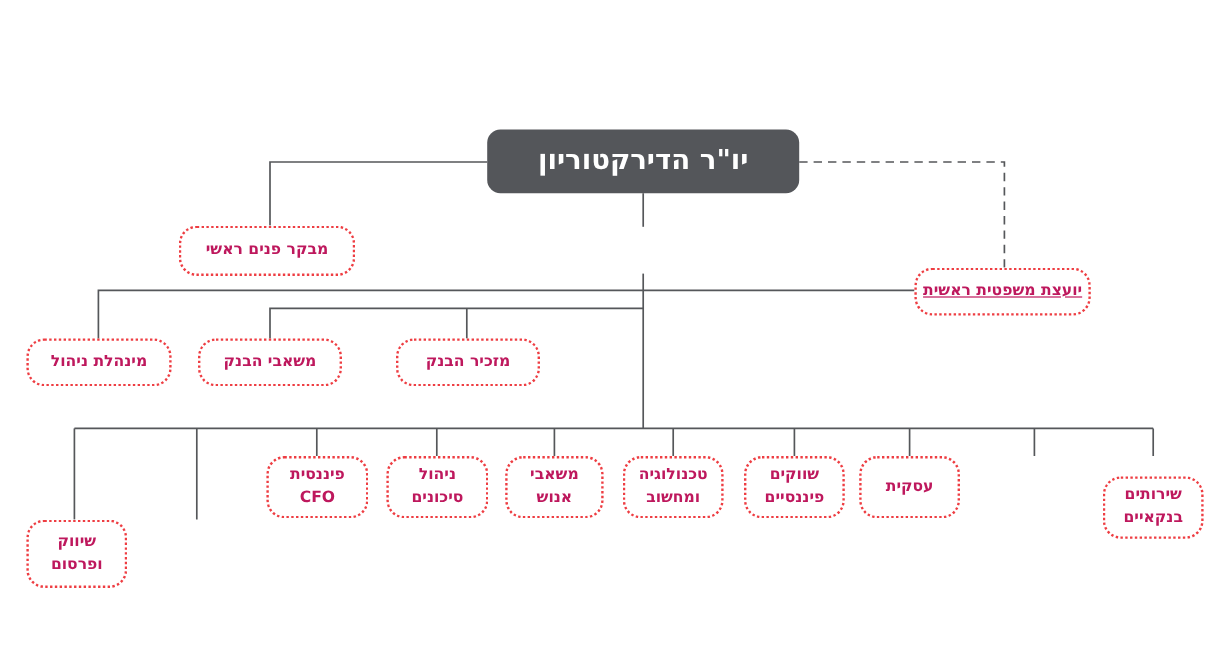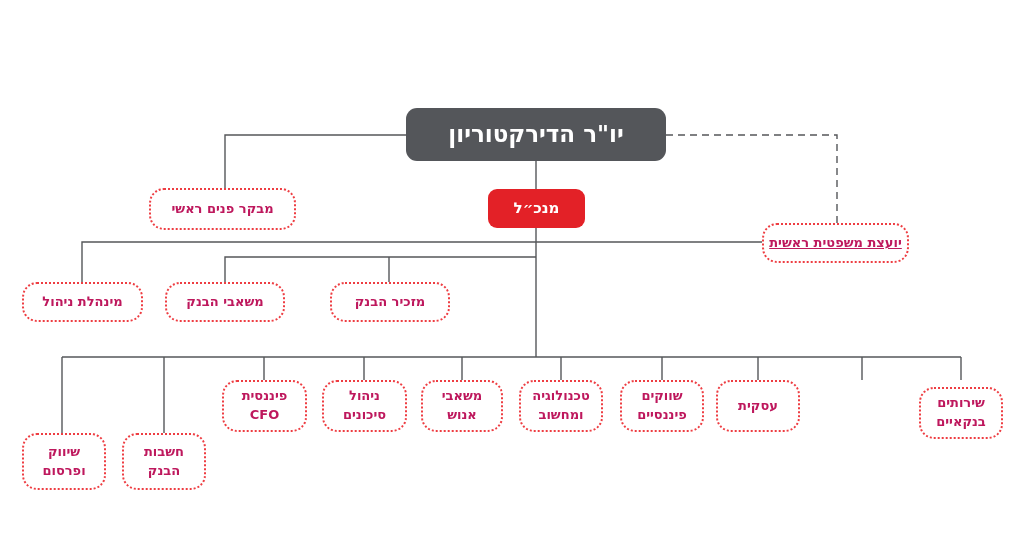--- a/index.html
+++ b/index.html
@@ -50,21 +50,21 @@
   .secretary{left:330px;top:282px;width:120px;height:40px;}
   .marketing{left:22px;top:433px;width:84px;height:57px;}
   .accounting{left:122px;top:433px;width:84px;height:57px;}
   .cfo{left:222px;top:380px;width:85px;height:52px;}
   .risk{left:322px;top:380px;width:85px;height:52px;}
   .hr{left:421px;top:380px;width:82px;height:52px;}
   .tech{left:519px;top:380px;width:84px;height:52px;}
   .markets{left:620px;top:380px;width:84px;height:52px;}
   .business{left:716px;top:380px;width:84px;height:52px;}
   .retail{left:820px;top:380px;width:84px;height:52px;}
-  .services{left:919px;top:387px;width:84px;height:52px;}
+  .services{left:919px;top:397px;width:84px;height:52px;}
 </style>
 </head>
 <body>
 
 <div class="stage">
 
   <svg class="connectors" width="1024" height="548" viewBox="0 0 1024 548" fill="none" stroke="#55575a" stroke-width="1.4">
 
     <path d="M536 161 V189"></path>
 
@@ -86,33 +86,30 @@
     <path d="M364 357 V380"></path>
     <path d="M462 357 V380"></path>
     <path d="M561 357 V380"></path>
     <path d="M662 357 V380"></path>
     <path d="M758 357 V380"></path>
     <path d="M862 357 V380"></path>
     <path d="M961 357 V380"></path>
   </svg>
 
   <div class="node node-solid chairman">יו"ר הדירקטוריון</div>
-  <div class="node node-solid ceo">מנכ״ל</div>
 
   <div class="node auditor">מבקר פנים ראשי</div>
   <div class="node legal">יועצת משפטית ראשית</div>
 
   <div class="node change">מינהלת ניהול</div>
   <div class="node spokesperson">משאבי הבנק</div>
   <div class="node secretary">מזכיר הבנק</div>
 
   <div class="node marketing">שיווק
 ופרסום</div>
-  <div class="node accounting">חשבות
-הבנק</div>
   <div class="node cfo">פיננסית CFO</div>
   <div class="node risk">ניהול
 סיכונים</div>
   <div class="node hr">משאבי
 אנוש</div>
   <div class="node tech">טכנולוגיה
 ומחשוב</div>
   <div class="node markets">שווקים
 פיננסיים</div>
   <div class="node business">עסקית</div>

